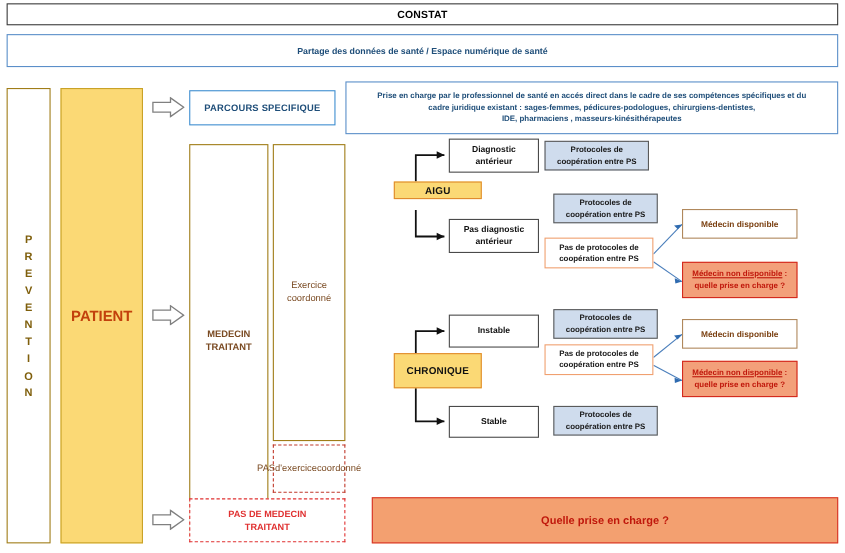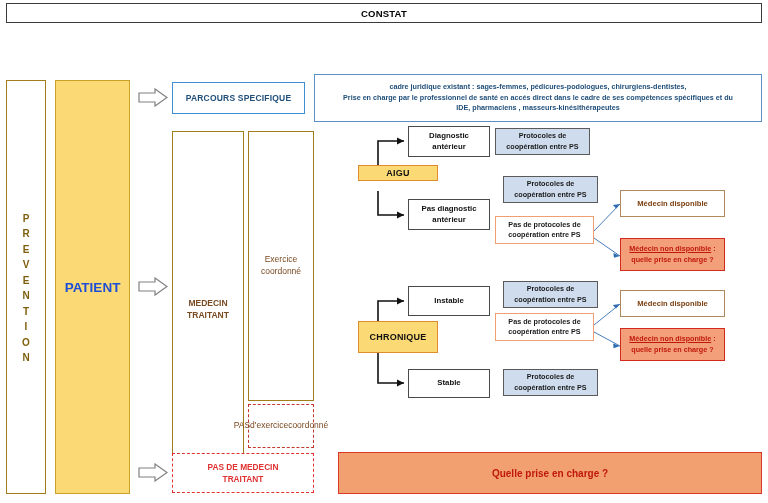--- a/index.html
+++ b/index.html
@@ -32,21 +32,21 @@
     border:1.5px solid #a07d18;background:#fff;
     flex-direction:column;
     font-size:10px;font-weight:bold;color:#7f5f0c;
     line-height:1.55;
     padding-top:2px;
   }
   .prevention span{display:block;}
   .patient{
     left:55px;top:80px;width:75px;height:414px;
     border:1.5px solid #c9a227;background:#fbd975;
-    font-size:13.5px;font-weight:bold;color:#1d4ed8;
+    font-size:13.5px;font-weight:bold;color:#c2410c;
   }
 
   
   .barrow{width:30px;height:19px;}
   .barrow svg{display:block;}
 
   
   .parcours{
     left:172px;top:82px;width:133px;height:32px;
     border:1.5px solid #3f8ed0;background:#fff;
@@ -119,20 +119,23 @@
 </style>
 </head>
 <body>
 
 <div id="canvas">
 
   <div class="abs ctr constat">
     <span>CONSTAT</span>
   </div>
 
+  <div class="abs ctr partage">
+    <span>Partage des données de santé  / Espace numérique de santé</span>
+  </div>
 
   <div class="abs ctr prevention">
     <span>P</span>
     <span>R</span>
     <span>E</span>
     <span>V</span>
     <span>E</span>
     <span>N</span>
     <span>T</span>
     <span>I</span>
@@ -159,22 +162,22 @@
         <path d="M1 5 H17 V1 L29 9.5 L17 18 V14 H1 Z" fill="#ffffff" stroke="#808080" stroke-width="1.2"></path>
       </svg>
   </div>
 
   <div class="abs ctr parcours">
     <span>PARCOURS SPECIFIQUE</span>
   </div>
 
   <div class="abs ctr bluebig">
     <div>
+      <div>Prise en charge par le professionnel de santé en accés direct dans le cadre de ses compétences spécifiques et du</div>
       <div>cadre juridique existant  : sages-femmes, pédicures-podologues, chirurgiens-dentistes,</div>
-      <div>Prise en charge par le professionnel de santé en accés direct dans le cadre de ses compétences spécifiques et du</div>
       <div>IDE, pharmaciens , masseurs-kinésithérapeutes</div>
     </div>
   </div>
 
   <div class="abs ctr medtrait">
     <span>MEDECIN</span>
     <span>TRAITANT</span>
   </div>
 
   <div class="abs ctr exercice">

